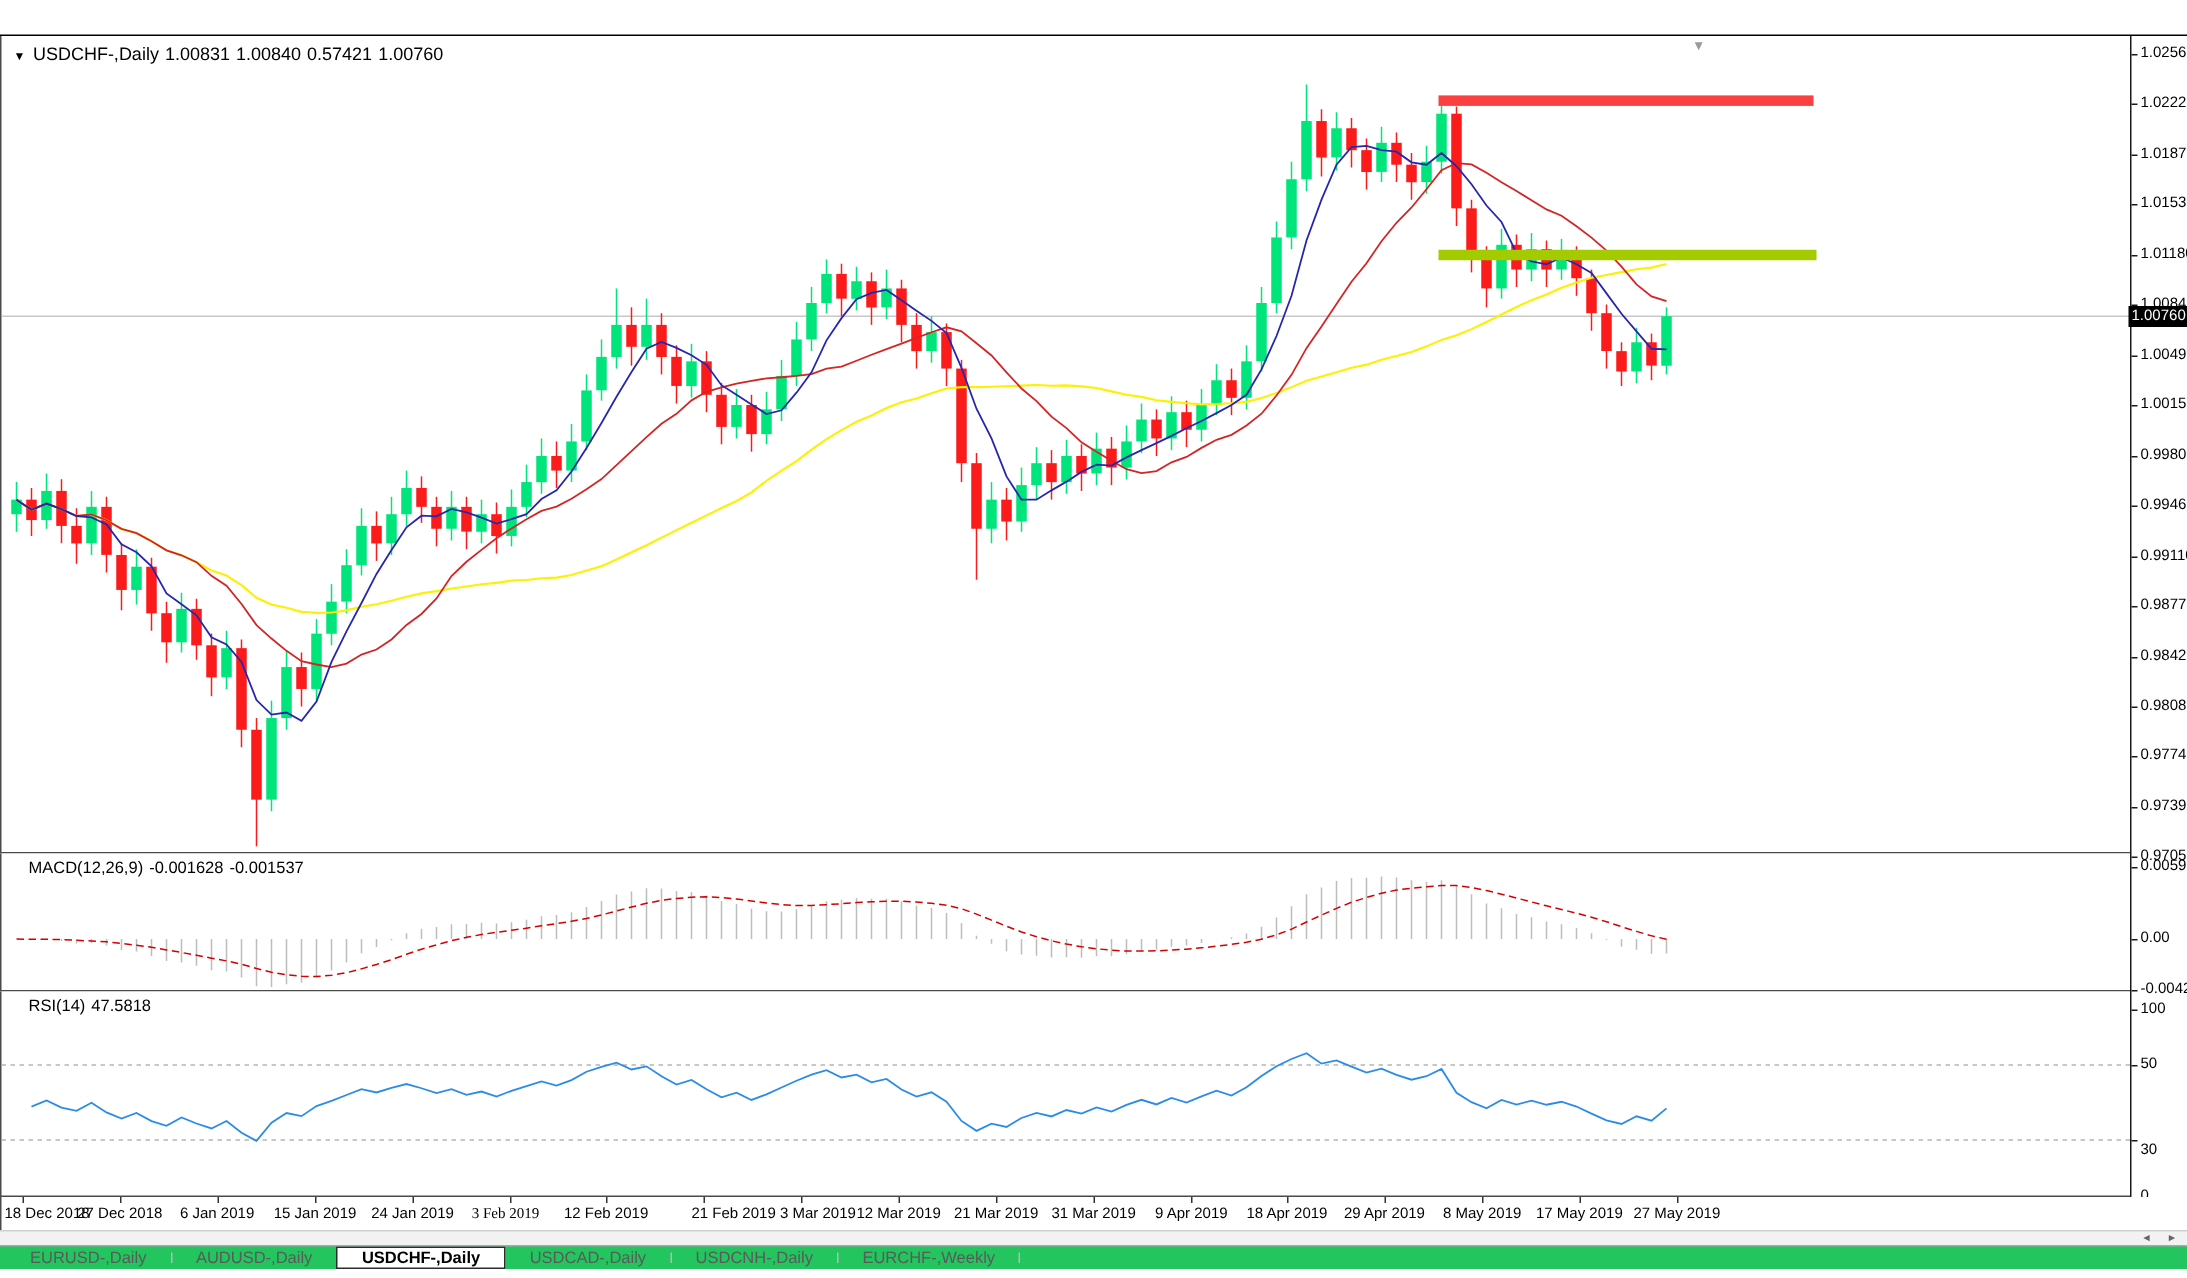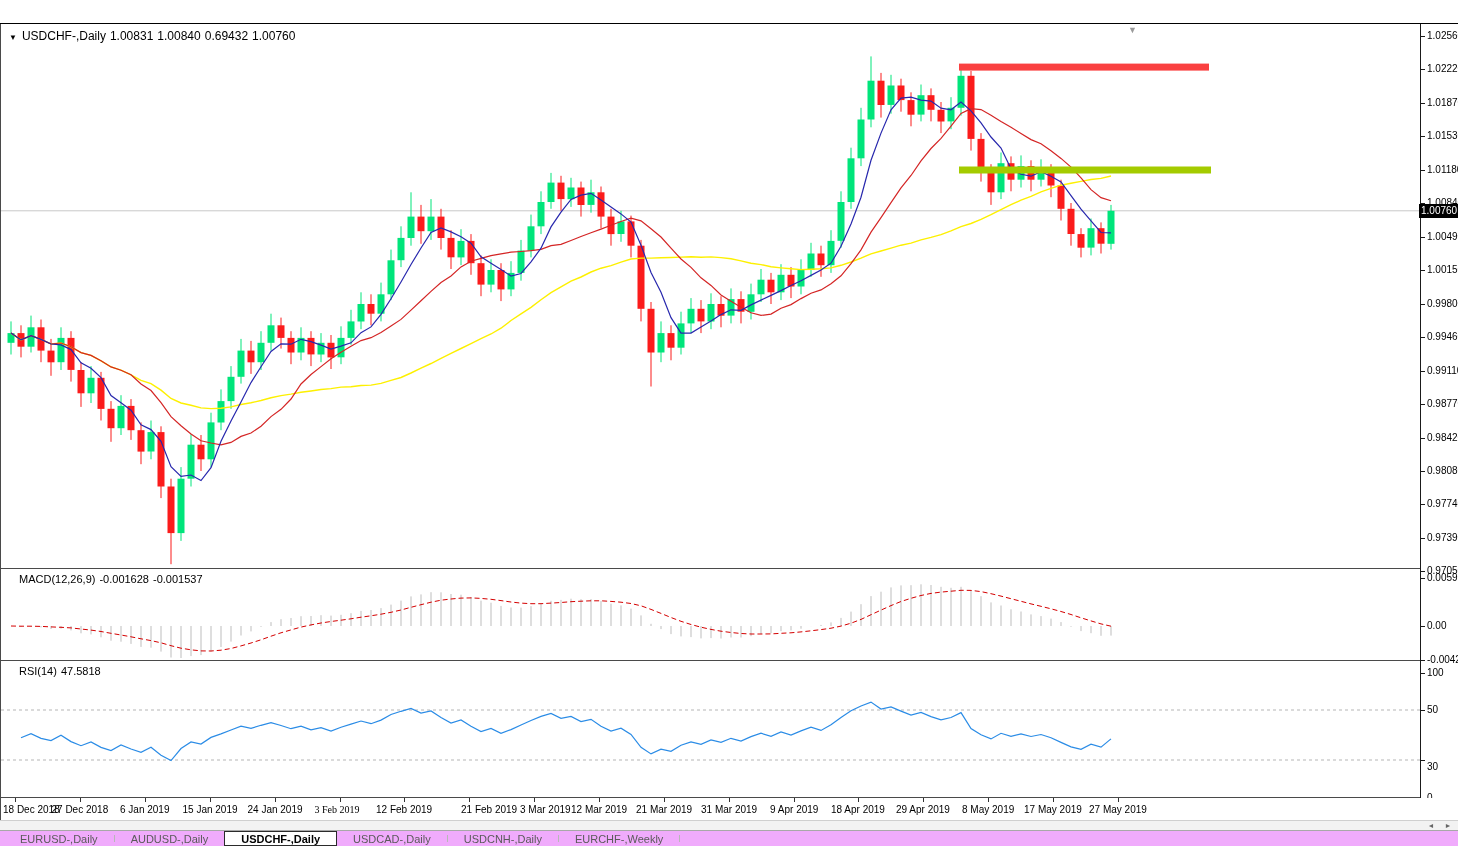--- a/index.html
+++ b/index.html
@@ -46,21 +46,21 @@
 
   
   .scroll-row { position:absolute; top:820px; left:0; width:1458px; height:10px;
                 background:#f2f2f2; border-top:1px solid #cfcfcf; }
   .scroll-arrow { position:absolute; top:0; width:14px; height:9px; font-size:7px; color:#666;
                   text-align:center; line-height:9px; }
   #sa-left { left:1424px; } #sa-right { left:1441px; }
 
   
   .tabbar { position:absolute; top:830px; left:0; width:1458px; height:16px;
-            background:#f0abfc; border-top:1px solid #a8a8a8; display:flex; align-items:stretch; padding-left:4px; }
+            background:#22c55e; border-top:1px solid #a8a8a8; display:flex; align-items:stretch; padding-left:4px; }
   .tab { font-size:11px; color:#5a5a5a; padding:0 16px; display:flex; align-items:center; cursor:default; }
   .tab.active { background:#fff; color:#000; font-weight:bold; border:1px solid #2b2b2b; }
   .tabsep { width:1px; background:#b8b8b8; margin:4px 0; }
 </style>
 </head>
 <body>
 
 <div class="app">
 
   <div class="black-rule"></div>
@@ -290,21 +290,21 @@
         <rect x="1096.5" y="204.2" width="7" height="15.5" fill="#fb1b1b"></rect>
         <line x1="1110" x2="1110" y1="180.9" y2="225.6" stroke="#00e57b" stroke-width="1"></line>
         <rect x="1106.5" y="186.8" width="7" height="33.0" fill="#00e57b"></rect>
         <polyline points="10,309.1 20,315.9 30,311.7 40,315.4 50,320.0 60,319.0 70,322.8 80,328.6 90,331.4 100,336.8 110,342.9 120,346.2 130,350.8 140,356.3 150,359.7 160,366.1 170,374.5 180,379.0 190,381.2 200,383.9 210,384.6 220,384.3 230,382.9 240,380.5 250,378.8 260,376.5 270,373.8 280,371.6 290,370.1 300,368.3 310,367.0 320,365.5 330,364.6 340,363.1 350,362.7 360,361.5 370,361.1 380,359.4 390,356.4 400,353.5 410,349.0 420,344.2 430,339.5 440,334.4 450,329.4 460,324.5 470,319.6 480,314.7 490,310.0 500,304.2 510,296.5 520,289.8 530,283.4 540,275.8 550,268.7 560,262.8 570,257.2 580,253.0 590,248.0 600,244.2 610,241.6 620,238.1 630,235.0 640,234.1 650,234.1 660,233.8 670,233.5 680,233.1 690,232.7 700,233.2 710,232.9 720,233.6 730,234.7 740,236.9 750,239.2 760,240.6 770,242.8 780,243.9 790,244.8 800,245.6 810,245.3 820,244.8 830,243.9 840,241.3 850,238.0 860,234.1 870,229.8 880,227.0 890,224.1 900,221.2 910,219.1 920,215.8 930,213.4 940,210.6 950,206.9 960,202.6 970,199.5 980,195.4 990,190.7 1000,185.7 1010,180.7 1020,176.1 1030,172.3 1040,167.9 1050,164.4 1060,161.2 1070,159.3 1080,157.4 1090,155.5 1100,154.4 1110,152.0" fill="none" stroke="#fdf000" stroke-width="1.4"></polyline>
         <polyline points="10,309.1 20,315.9 30,311.7 40,315.4 50,320.0 60,319.0 70,322.8 80,328.6 90,331.4 100,336.8 110,342.9 120,346.2 130,350.8 140,359.9 150,366.5 160,378.7 170,392.7 180,401.7 190,409.9 200,416.8 210,419.0 220,420.8 230,418.4 240,412.4 250,409.0 260,402.3 270,392.6 280,385.3 290,375.0 300,360.0 310,350.5 320,342.6 330,334.8 340,328.3 350,322.2 360,316.6 370,313.7 380,308.5 390,302.1 400,295.4 410,286.1 420,276.8 430,267.4 440,258.5 450,251.9 460,242.9 470,237.2 480,234.3 490,231.7 500,229.9 510,228.2 520,227.5 530,226.6 540,225.4 550,221.7 560,220.4 570,216.5 580,212.5 590,208.7 600,205.1 610,201.3 620,197.5 630,194.2 640,196.9 650,204.8 660,213.0 670,224.2 680,235.0 690,243.4 700,253.8 710,261.4 720,270.9 730,277.2 740,283.2 750,288.8 760,291.4 770,290.1 780,284.2 790,280.6 800,274.6 810,269.2 820,265.9 830,259.7 840,251.8 850,239.7 860,225.9 870,208.1 880,193.6 890,178.6 900,163.8 910,151.5 920,136.8 930,124.5 940,114.3 950,102.2 960,89.5 970,84.7 980,85.6 990,91.2 1000,97.5 1010,103.3 1020,109.5 1030,115.6 1040,119.8 1050,126.8 1060,134.4 1070,143.1 1080,153.8 1090,165.6 1100,173.6 1110,176.8" fill="none" stroke="#d42525" stroke-width="1.2"></polyline>
         <polyline points="10,309.1 20,315.9 30,311.7 40,315.4 50,320.0 60,320.9 70,325.6 80,338.8 90,344.2 100,353.6 110,371.6 120,378.8 130,386.2 140,400.9 150,405.6 160,417.3 170,442.7 180,452.4 190,451.0 200,456.5 210,443.7 220,417.3 230,396.9 240,378.0 250,358.6 260,342.7 270,327.5 280,319.8 290,320.2 300,315.3 310,317.6 320,321.1 330,325.0 340,322.1 350,318.8 360,308.7 370,302.9 380,290.3 390,274.7 400,258.0 410,240.5 420,224.0 430,208.5 440,204.0 450,207.9 460,212.8 470,219.2 480,232.8 490,239.2 500,245.6 510,252.0 520,249.5 530,237.8 540,224.2 550,202.9 560,188.1 570,175.5 580,171.2 590,169.3 600,176.1 610,183.1 620,189.9 630,198.0 640,221.3 650,248.5 660,268.3 670,293.6 680,309.1 690,309.1 700,302.9 710,297.1 720,290.6 730,285.8 740,286.4 750,280.9 760,276.1 770,271.4 780,266.6 790,261.5 800,256.7 810,251.4 820,246.0 830,239.2 840,222.3 850,200.0 860,173.2 870,136.3 880,109.1 890,85.8 900,74.1 910,73.2 920,76.1 930,77.1 940,84.2 950,85.8 960,78.0 970,86.8 980,98.8 990,113.0 1000,124.0 1010,144.8 1020,150.3 1030,152.2 1040,147.7 1050,152.2 1060,158.0 1070,171.6 1080,185.2 1090,196.9 1100,208.5 1110,208.9" fill="none" stroke="#2727ad" stroke-width="1.2"></polyline>
         <rect x="958" y="39.6" width="250" height="7" fill="#fa4040"></rect>
         <rect x="958" y="142.5" width="252" height="7" fill="#a4cb00"></rect>
       </svg>
     <div class="chart-title">
-      <span class="dd">▼</span><span>USDCHF-,Daily</span><span>1.00831</span><span>1.00840</span><span>0.69432</span><span>1.00760</span>
+      <span class="dd">▼</span><span>USDCHF-,Daily</span><span>1.00831</span><span>1.00840</span><span>0.57421</span><span>1.00760</span>
     </div>
     <div class="shift-tri">▼</div>
   </div>
 
   <div class="panel" id="panel-macd">
     <svg id="svg-macd" width="1420" height="92">
         <line x1="10" x2="10" y1="57" y2="57.0" stroke="#bdbdbd" stroke-width="1"></line>
         <line x1="20" x2="20" y1="57" y2="57.9" stroke="#bdbdbd" stroke-width="1"></line>
         <line x1="30" x2="30" y1="57" y2="57.3" stroke="#bdbdbd" stroke-width="1"></line>
         <line x1="40" x2="40" y1="57" y2="58.4" stroke="#bdbdbd" stroke-width="1"></line>

